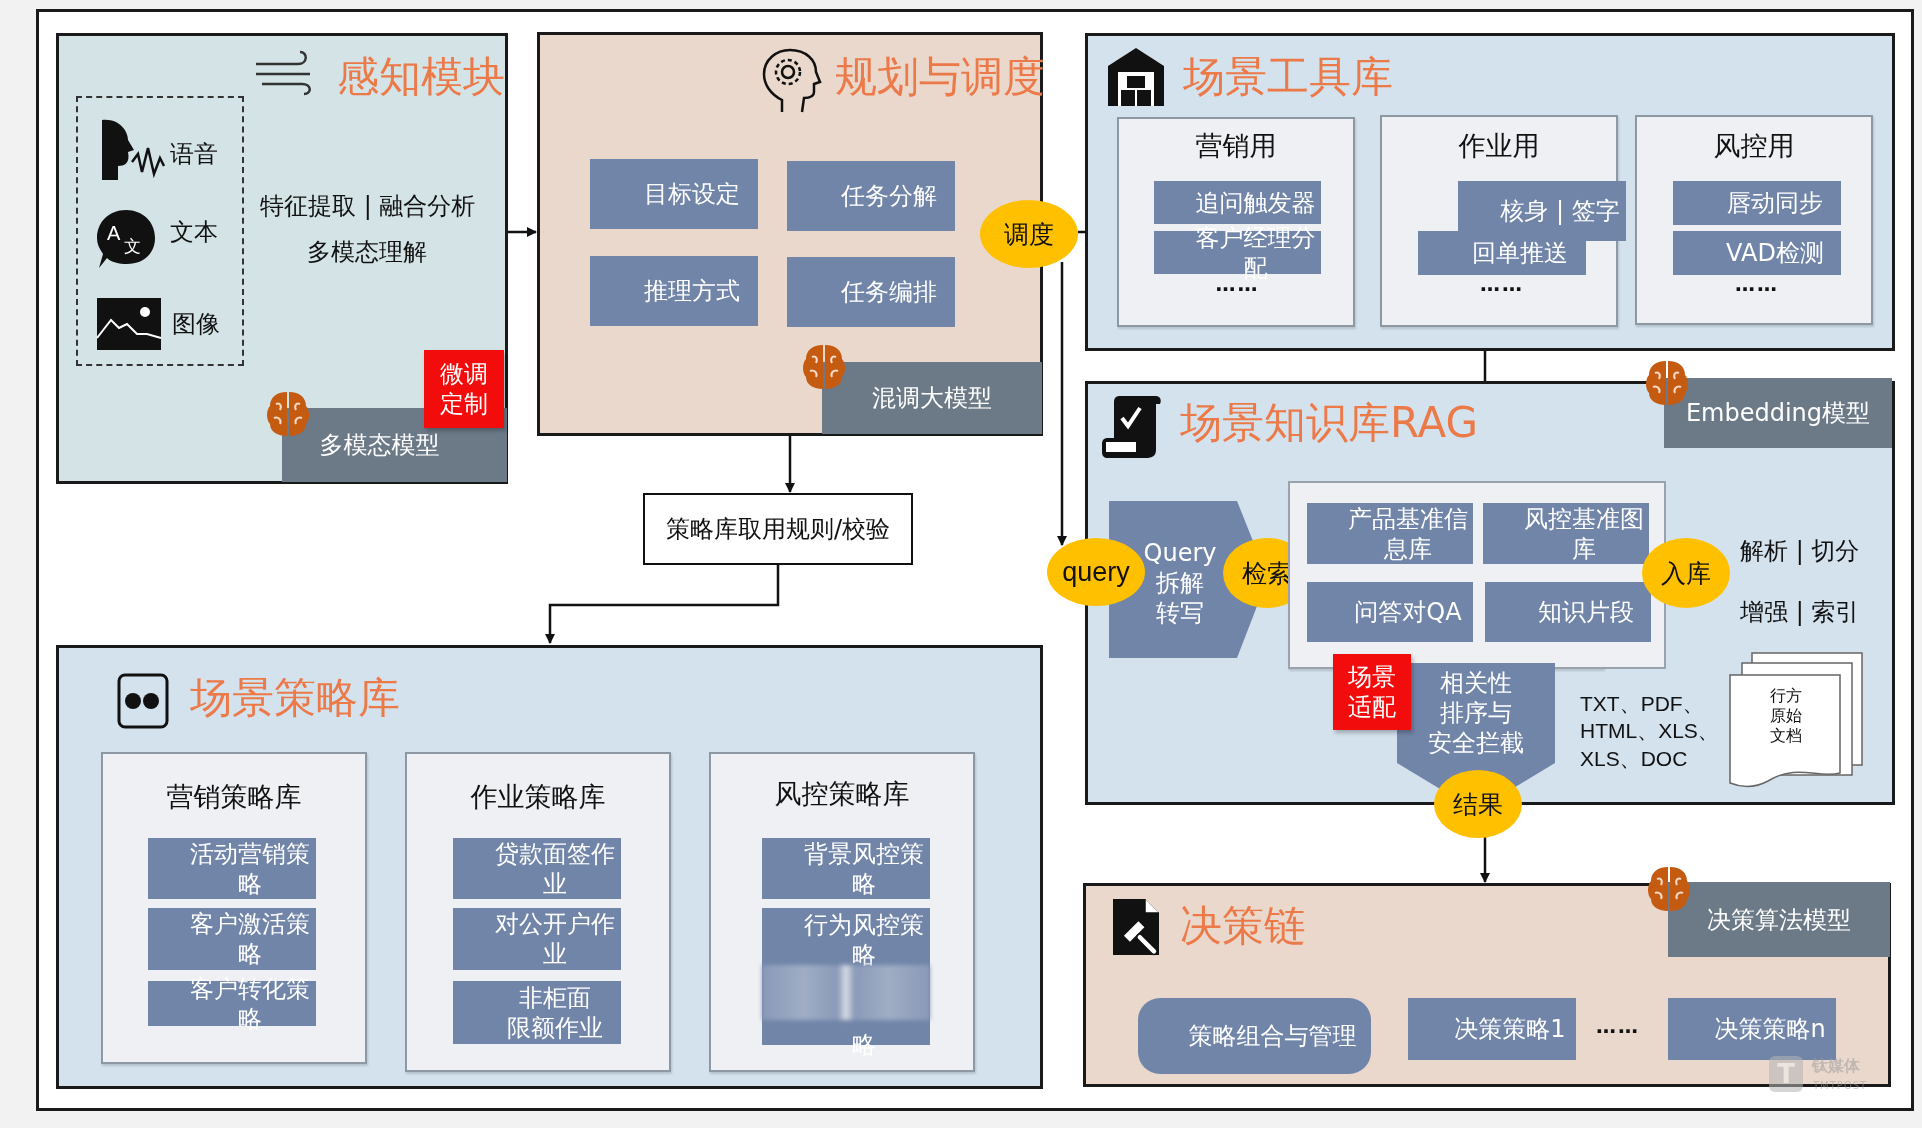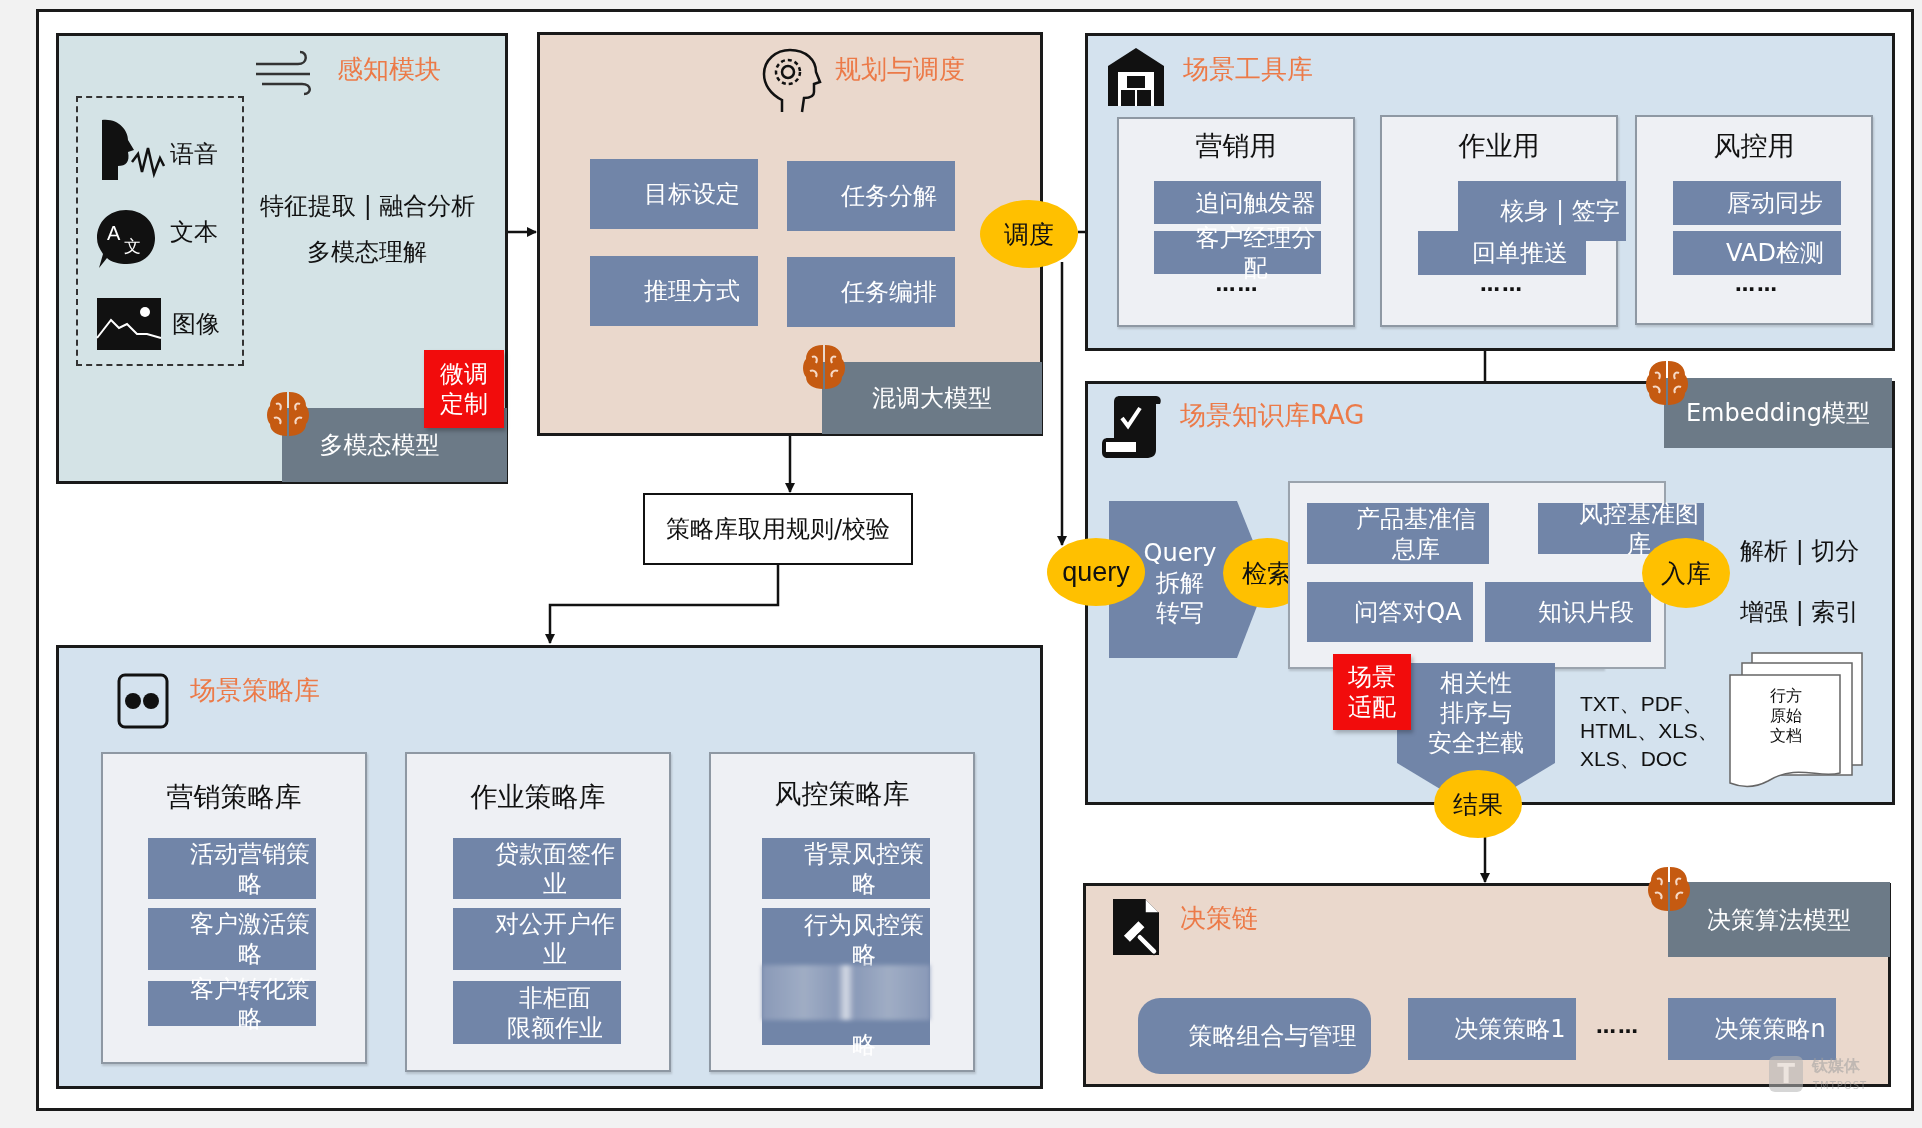--- a/index.html
+++ b/index.html
@@ -3,21 +3,21 @@
 <meta charset="utf-8">
 <style>
   html,body{margin:0;padding:0;}
   body{width:1922px;height:1128px;background:#f2f2f2;position:relative;overflow:hidden;font-family:"DejaVu Sans","Liberation Sans",sans-serif;}
   .abs{position:absolute;box-sizing:border-box;}
   .frame{left:36px;top:9px;width:1878px;height:1102px;background:#fff;border:3px solid #1a1a1a;}
   .panel{border:3px solid #1a1a1a;}
   .p-blue{background:#d4e2ee;}
   .p-teal{background:#d4e3e6;}
   .p-peach{background:#ead8cc;}
-  .title{color:#ec7a48;font-size:26px;white-space:nowrap;line-height:1;}
+  .title{color:#ec7a48;font-size:42px;white-space:nowrap;line-height:1;}
   .chip{background:#7185a8;color:#fff;display:flex;align-items:center;justify-content:center;text-align:center;font-size:24px;line-height:1.25;padding-left:36px;}
   .model{background:#6c7a87;color:#fff;display:flex;align-items:center;justify-content:center;font-size:24px;white-space:nowrap;}
   .red{background:#f20c0c;color:#fff;display:flex;align-items:center;justify-content:center;text-align:center;font-size:24px;line-height:1.25;box-shadow:2px 3px 4px rgba(0,0,0,.25);}
   .card{background:#eef0f4;border:2px solid #8e98a3;box-shadow:1px 2px 2px rgba(0,0,0,.15);}
   .card-title{color:#111;font-size:27px;text-align:center;white-space:nowrap;}
   .oval{background:#ffc000;border-radius:50%;display:flex;align-items:center;justify-content:center;font-size:25px;color:#111;}
   .txt{color:#111;font-size:24px;white-space:nowrap;}
   .dots{font-size:20px;letter-spacing:2px;font-weight:bold;color:#111;text-align:center;line-height:1;}
   svg{position:absolute;overflow:visible;}
   .wm{color:#9f9f9f;opacity:.55;}
@@ -181,23 +181,23 @@
 
 <div class="abs card" style="left:1288px;top:481px;width:316px;height:188px;border-color:#9aa3ad;" data-name="knowledge-store-group-frame"></div>
 <div class="abs chip" style="left:1307px;top:503px;width:166px;height:61px;white-space:pre-line;" data-name="knowledge-store-product">产品基准信
 息库</div>
 <div class="abs chip" style="left:1483px;top:503px;width:166px;height:61px;white-space:pre-line;" data-name="knowledge-store-risk-image">风控基准图
 库</div>
 <div class="abs chip" style="left:1307px;top:582px;width:166px;height:60px;" data-name="knowledge-store-qa">问答对QA</div>
 <div class="abs chip" style="left:1485px;top:582px;width:166px;height:60px;" data-name="knowledge-store-snippets">知识片段</div>
 <style></style>
 <div class="abs" style="left:1288px;top:481px;width:378px;height:188px;border:2px solid #9aa3ad;background:#eef0f4;z-index:-0;" data-name="knowledge-store-panel"></div>
-<div class="abs chip" style="left:1307px;top:503px;width:182px;height:61px;white-space:pre-line;" data-name="knowledge-store-product">产品基准信
+<div class="abs chip" style="left:1307px;top:503px;width:166px;height:61px;white-space:pre-line;" data-name="knowledge-store-product">产品基准信
 息库</div>
-<div class="abs chip" style="left:1538px;top:503px;width:166px;height:51px;white-space:pre-line;" data-name="knowledge-store-risk-image">风控基准图
+<div class="abs chip" style="left:1483px;top:503px;width:166px;height:61px;white-space:pre-line;" data-name="knowledge-store-risk-image">风控基准图
 库</div>
 <div class="abs chip" style="left:1307px;top:582px;width:166px;height:60px;" data-name="knowledge-store-qa">问答对QA</div>
 <div class="abs chip" style="left:1485px;top:582px;width:166px;height:60px;" data-name="knowledge-store-snippets">知识片段</div>
 <div class="abs oval" style="left:1642px;top:538px;width:88px;height:70px;" data-name="ingest-node">
     <span data-name="ingest-label">入库</span>
   </div>
 <div class="abs txt" style="left:1740px;top:535px;" data-name="parse-split-label">解析 | 切分</div>
 <div class="abs txt" style="left:1740px;top:596px;" data-name="enhance-index-label">增强 | 索引</div>
 
 <svg style="left:1397px;top:663px;" width="158" height="135" data-name="rerank-shape">

